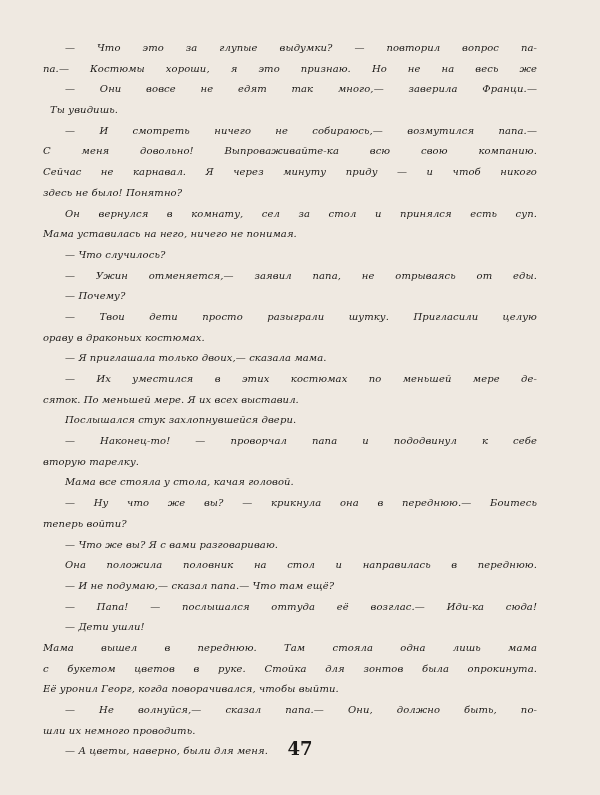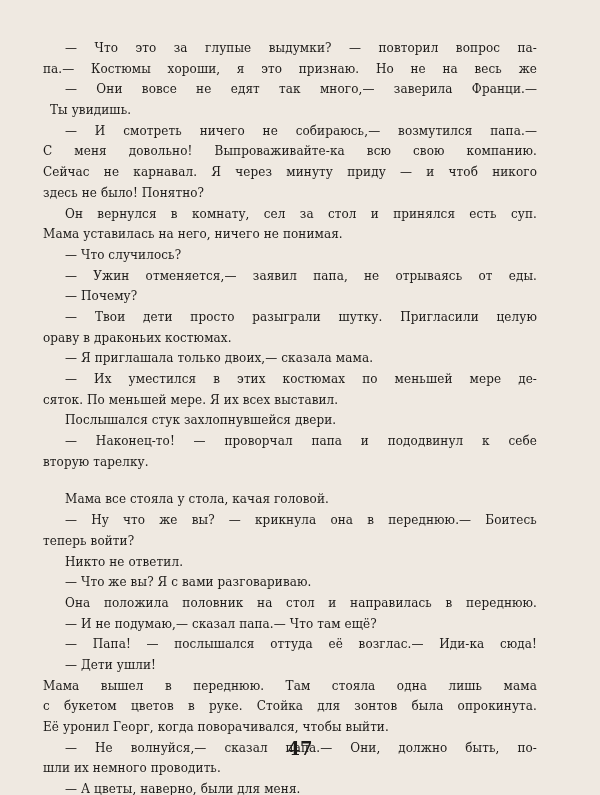--- a/index.html
+++ b/index.html
@@ -13,25 +13,26 @@
   }
   .page-text {
     position: absolute;
     left: 43px;
     top: 38px;
     width: 494px;
   }
   .line {
     height: 20.7px;
     line-height: 20.7px;
-    font-size: 12px;
+    font-size: 10px;
     white-space: nowrap;
     text-align: justify;
     text-align-last: justify;
     letter-spacing: 0.1px;
+    font-style: italic;
   }
   .line.last { text-align-last: left; }
   .line.indent { padding-left: 22px; }
   .page-number {
     position: absolute;
     left: 0; right: 0;
     top: 738px;
     text-align: center;
     font-size: 18px;
     font-weight: bold;
@@ -55,24 +56,23 @@
     <div class="line indent" style="white-space: normal;">— Ужин отменяется,— заявил папа, не отрываясь от еды.</div>
     <div class="line indent last" style="white-space: nowrap;">— Почему?</div>
     <div class="line indent" style="white-space: normal;">— Твои дети просто разыграли шутку. Пригласили целую</div>
     <div class="line last" style="white-space: nowrap;">ораву в драконьих костюмах.</div>
     <div class="line indent last" style="white-space: nowrap;">— Я приглашала только двоих,— сказала мама.</div>
     <div class="line indent" style="white-space: normal;">— Их уместился в этих костюмах по меньшей мере де-</div>
     <div class="line last" style="white-space: nowrap;">сяток. По меньшей мере. Я их всех выставил.</div>
     <div class="line indent last" style="white-space: nowrap;">Послышался стук захлопнувшейся двери.</div>
     <div class="line indent" style="white-space: normal;">— Наконец-то! — проворчал папа и пододвинул к себе</div>
     <div class="line last" style="white-space: nowrap;">вторую тарелку.</div>
-    <div class="line indent last" style="white-space: nowrap; margin-top: 17px;">Мама все стояла у стола, качая головой.</div>
+    <div class="line indent last" style="white-space: nowrap;">Мама все стояла у стола, качая головой.</div>
     <div class="line indent" style="white-space: normal;">— Ну что же вы? — крикнула она в переднюю.— Боитесь</div>
     <div class="line last" style="white-space: nowrap;">теперь войти?</div>
-    <div class="line indent last" style="white-space: nowrap;">Никто не ответил.</div>
     <div class="line indent last" style="white-space: nowrap;">— Что же вы? Я с вами разговариваю.</div>
     <div class="line indent" style="white-space: normal;">Она положила половник на стол и направилась в переднюю.</div>
     <div class="line indent last" style="white-space: nowrap;">— И не подумаю,— сказал папа.— Что там ещё?</div>
     <div class="line indent" style="white-space: normal;">— Папа! — послышался оттуда её возглас.— Иди-ка сюда!</div>
     <div class="line indent last" style="white-space: nowrap;">— Дети ушли!</div>
     <div class="line" style="white-space: normal;">Мама вышел в переднюю. Там стояла одна лишь мама</div>
     <div class="line" style="white-space: normal;">с букетом цветов в руке. Стойка для зонтов была опрокинута.</div>
     <div class="line last" style="white-space: nowrap;">Её уронил Георг, когда поворачивался, чтобы выйти.</div>
     <div class="line indent" style="white-space: normal;">— Не волнуйся,— сказал папа.— Они, должно быть, по-</div>
     <div class="line last" style="white-space: nowrap;">шли их немного проводить.</div>

